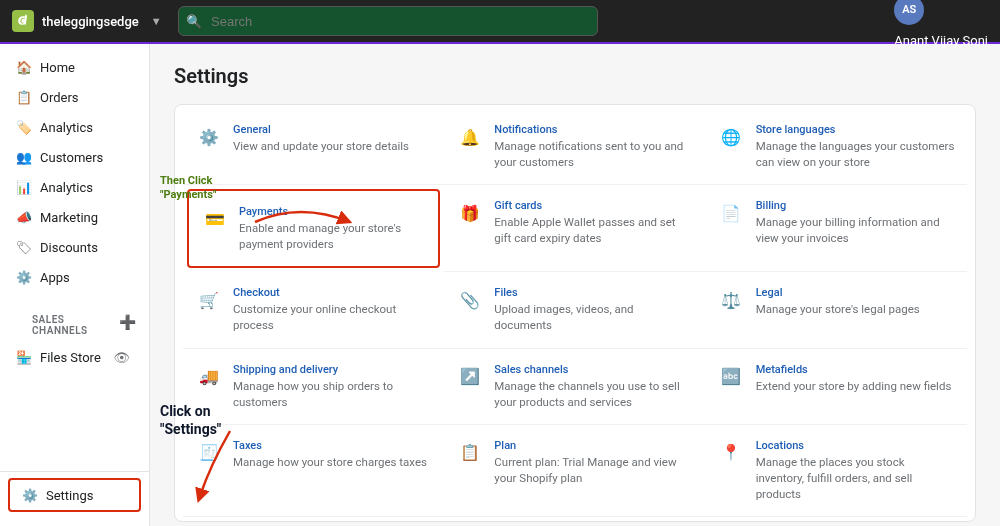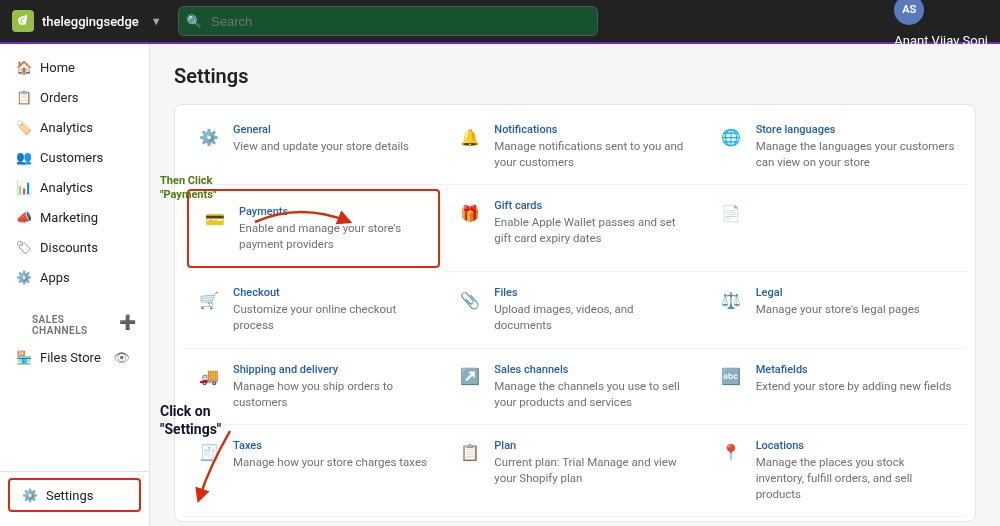--- a/index.html
+++ b/index.html
@@ -245,20 +245,24 @@
           </div>
           <div class="settings-item-card">
             <span class="card-icon">🎁</span>
             <div class="card-content">
               <div class="card-title">Gift cards</div>
               <div class="card-desc">Enable Apple Wallet passes and set gift card expiry dates</div>
             </div>
           </div>
           <div class="settings-item-card">
             <span class="card-icon">📄</span>
+            <div class="card-content">
+              <div class="card-title">Billing</div>
+              <div class="card-desc">Manage your billing information and view your invoices</div>
+            </div>
           </div>
           <div class="settings-item-card">
             <span class="card-icon">🛒</span>
             <div class="card-content">
               <div class="card-title">Checkout</div>
               <div class="card-desc">Customize your online checkout process</div>
             </div>
           </div>
           <div class="settings-item-card">
             <span class="card-icon">📎</span>

